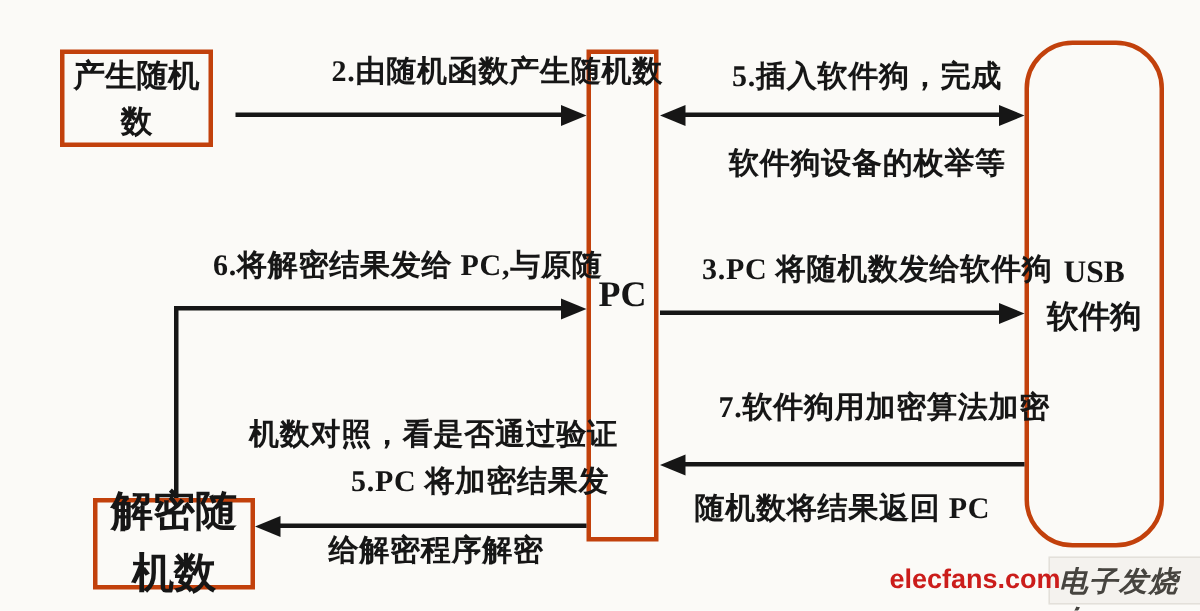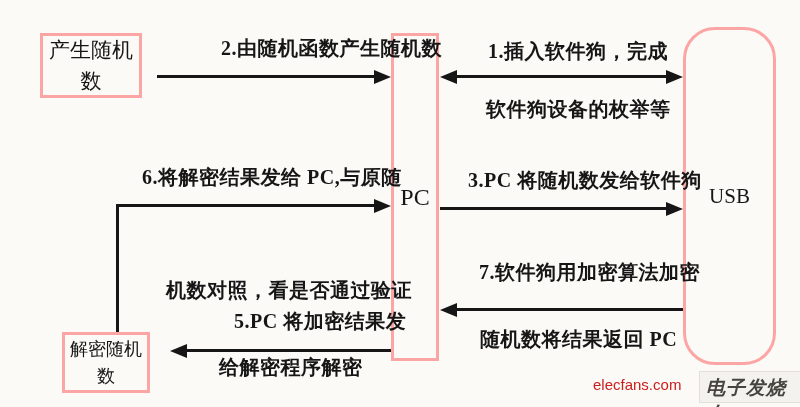--- a/index.html
+++ b/index.html
@@ -8,27 +8,27 @@
     width: 800px;
     height: 407px;
     background: #fbfaf7;
     overflow: hidden;
     font-family: "Liberation Serif", "DejaVu Serif", serif;
     color: #161616;
   }
   .box {
     position: absolute;
     box-sizing: border-box;
-    border: 3px solid #fca5a5;
+    border: 3px solid #c2410c;
     background: #fbfaf7;
     display: flex;
     flex-direction: column;
     align-items: center;
     justify-content: center;
-    font-weight: normal;
+    font-weight: bold;
     text-align: center;
   }
   .box span { display:block; line-height: 1.45; }
   .lbl {
     position: absolute;
     font-weight: bold;
     font-size: 20px;
     white-space: nowrap;
     letter-spacing: 0.5px;
     line-height: 1.1;
@@ -36,30 +36,30 @@
   .hline { position:absolute; height:3px; background:#161616; }
   .vline { position:absolute; width:3px;  background:#161616; }
   .ah { position:absolute; width:0; height:0;
         border-top:7px solid transparent;
         border-bottom:7px solid transparent; }
   .ah-r { border-left:17px solid #161616; }
   .ah-l { border-right:17px solid #161616; }
   #node-generator  { left:40px;  top:33px;  width:102px; height:65px; font-size:21px; }
   #node-pc         { left:391px; top:33px;  width:48px;  height:328px; font-size:24px; }
   #node-usb        { left:683px; top:27px;  width:93px;  height:338px; font-size:21px;border-radius:32px; }
-  #node-decryptor  { left:62px;  top:332px; width:88px; height:61px; font-size:18px; }
+  #node-decryptor  { left:62px;  top:332px; width:108px; height:61px; font-size:28px; }
 
   #wm-plate {
     position:absolute; left:699px; top:371px; width:100px; height:30px;
     background:#f4f2ee; border:1px solid #e3e0da;
   }
   #wm-site {
     position:absolute; left:593px; top:376px;
     font-family:"Liberation Sans","DejaVu Sans",sans-serif;
-    font-weight:normal; font-size:15px; letter-spacing:0px;
+    font-weight:bold; font-size:18px; letter-spacing:0px;
   }
   #wm-brand {
     position:absolute; left:706px; top:375px;
     font-weight:bold; font-size:19px; letter-spacing:1px; color:#46443f;
     font-style:italic;
   }
 </style>
 </head>
 <body>
 
@@ -68,44 +68,45 @@
   <div class="box" id="node-generator">
     <span>产生随机数</span>
   </div>
 
   <div class="box" id="node-pc">
     <span>PC</span>
   </div>
 
   <div class="box" id="node-usb">
     <span>USB</span>
+    <span>软件狗</span>
   </div>
 
   <div class="box" id="node-decryptor">
     <span>解密随机数</span>
   </div>
 
   <div class="hline" style="left:157px; top:75px; width:218px;"></div>
   <div class="ah ah-r" style="left:374px; top:70px;"></div>
   <div class="lbl" style="left:190px; top:37px;margin-left:31px;">2.由随机函数产生随机数</div>
 
   <div class="hline" style="left:454px; top:75px; width:216px;"></div>
   <div class="ah ah-l" style="left:440px; top:70px;"></div>
   <div class="ah ah-r" style="left:666px; top:70px;"></div>
-  <div class="lbl" style="left:488px; top:40px;">1.插入软件狗，完成</div>
+  <div class="lbl" style="left:488px; top:40px;">5.插入软件狗，完成</div>
   <div class="lbl" style="left:486px; top:98px;">软件狗设备的枚举等</div>
 
   <div class="hline" style="left:440px; top:207px; width:230px;"></div>
   <div class="ah ah-r" style="left:666px; top:202px;"></div>
   <div class="lbl" style="left:468px; top:169px;">3.PC 将随机数发给软件狗</div>
 
   <div class="hline" style="left:454px; top:308px; width:229px;"></div>
   <div class="ah ah-l" style="left:440px; top:303px;"></div>
   <div class="lbl" style="left:479px; top:261px;">7.软件狗用加密算法加密</div>
-  <div class="lbl" style="left:480px; top:328px;">随机数将结果返回 PC</div>
+  <div class="lbl" style="left:463px; top:328px;">随机数将结果返回 PC</div>
 
   <div class="hline" style="left:184px; top:349px; width:207px;"></div>
   <div class="ah ah-l" style="left:170px; top:344px;"></div>
   <div class="lbl" style="left:217px; top:310px;margin-left:17px;">5.PC 将加密结果发</div>
   <div class="lbl" style="left:219px; top:356px;">给解密程序解密</div>
 
   <div class="vline" style="left:116px; top:204px; height:128px;"></div>
   <div class="hline" style="left:116px; top:204px; width:260px;"></div>
   <div class="ah ah-r" style="left:374px; top:199px;"></div>
   <div class="lbl" style="left:142px; top:151px;margin-top:15px;">6.将解密结果发给 PC,与原随</div>

